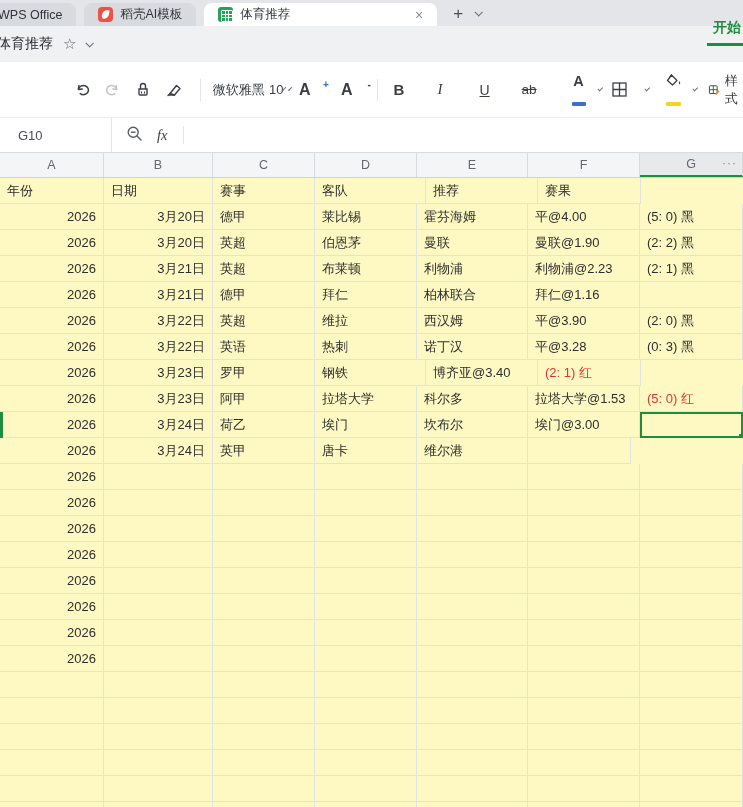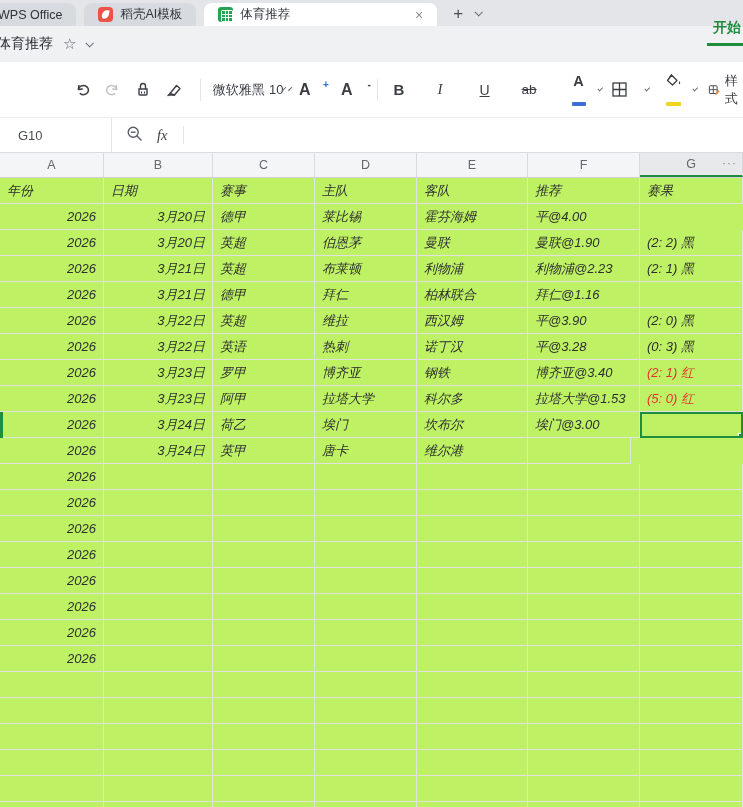--- a/index.html
+++ b/index.html
@@ -81,21 +81,21 @@
 
   
   .colheads{position:absolute;left:0;top:153px;width:743px;height:25px;display:flex;background:var(--head-bg);
             border-bottom:1px solid #cfd1d4;}
   .colhead{height:100%;border-right:1px solid var(--head-line);display:flex;align-items:center;justify-content:center;
            font-size:12.5px;color:#63676c;position:relative;}
   .colhead.sel{background:#e7e9eb;border-bottom:2px solid var(--green);}
   .colhead .more{position:absolute;right:5px;top:50%;transform:translateY(-58%);color:#85898e;font-size:12px;letter-spacing:1px;}
 
   
-  .grid{position:absolute;left:0;top:178px;width:743px;height:629px;overflow:hidden;background:#bef264;font-style:italic;}
+  .grid{position:absolute;left:0;top:178px;width:743px;height:629px;overflow:hidden;background:#fef9c3;}
   .row{display:flex;height:26px;}
   .cell{height:26px;border-right:1px solid var(--grid-line);border-bottom:1px solid var(--grid-line);
         font-size:13px;color:#2e2e2e;display:flex;align-items:center;padding:0 7px;overflow:hidden;white-space:nowrap;
         position:relative;}
   .cell.right{justify-content:flex-end;}
   .cell.red{color:var(--red);}
   .cell.sel{border:2px solid var(--green);z-index:2;}
   .cell.sel .handle{position:absolute;right:-3px;bottom:-3px;width:6px;height:6px;background:var(--green);
         border:1px solid #fff;z-index:3;}
   .row-indicator{position:absolute;left:0;width:3px;height:26px;background:var(--green);z-index:4;}
@@ -233,32 +233,32 @@
       <div class="colhead" style="width: 111px;">E</div>
       <div class="colhead" style="width: 112px;">F</div>
       <div class="colhead sel" style="width: 103px;">G<span class="more">···</span></div>
     </div>
 
   <div class="grid" id="grid">
       <div class="row">
         <div class="cell" style="width: 104px;">年份</div>
         <div class="cell" style="width: 109px;">日期</div>
         <div class="cell" style="width: 102px;">赛事</div>
-        <div class="cell" style="width: 102px;">主队</div>
         <div class="cell" style="width: 111px;">客队</div>
         <div class="cell" style="width: 112px;">推荐</div>
         <div class="cell" style="width: 103px;">赛果</div>
       </div>
       <div class="row">
         <div class="cell right" style="width: 104px;">2026</div>
         <div class="cell right" style="width: 109px;">3月20日</div>
         <div class="cell" style="width: 102px;">德甲</div>
         <div class="cell" style="width: 102px;">莱比锡</div>
         <div class="cell" style="width: 111px;">霍芬海姆</div>
         <div class="cell" style="width: 112px;">平@4.00</div>
+        <div class="cell" style="width: 103px;">(5: 0) 黑</div>
       </div>
       <div class="row">
         <div class="cell right" style="width: 104px;">2026</div>
         <div class="cell right" style="width: 109px;">3月20日</div>
         <div class="cell" style="width: 102px;">英超</div>
         <div class="cell" style="width: 102px;">伯恩茅</div>
         <div class="cell" style="width: 111px;">曼联</div>
         <div class="cell" style="width: 112px;">曼联@1.90</div>
         <div class="cell" style="width: 103px;">(2: 2) 黑</div>
       </div>
@@ -295,21 +295,20 @@
         <div class="cell" style="width: 102px;">英语</div>
         <div class="cell" style="width: 102px;">热刺</div>
         <div class="cell" style="width: 111px;">诺丁汉</div>
         <div class="cell" style="width: 112px;">平@3.28</div>
         <div class="cell" style="width: 103px;">(0: 3) 黑</div>
       </div>
       <div class="row">
         <div class="cell right" style="width: 104px;">2026</div>
         <div class="cell right" style="width: 109px;">3月23日</div>
         <div class="cell" style="width: 102px;">罗甲</div>
-        <div class="cell" style="width: 102px;">博齐亚</div>
         <div class="cell" style="width: 111px;">钢铁</div>
         <div class="cell" style="width: 112px;">博齐亚@3.40</div>
         <div class="cell red" style="width: 103px;">(2: 1) 红</div>
       </div>
       <div class="row">
         <div class="cell right" style="width: 104px;">2026</div>
         <div class="cell right" style="width: 109px;">3月23日</div>
         <div class="cell" style="width: 102px;">阿甲</div>
         <div class="cell" style="width: 102px;">拉塔大学</div>
         <div class="cell" style="width: 111px;">科尔多</div>

